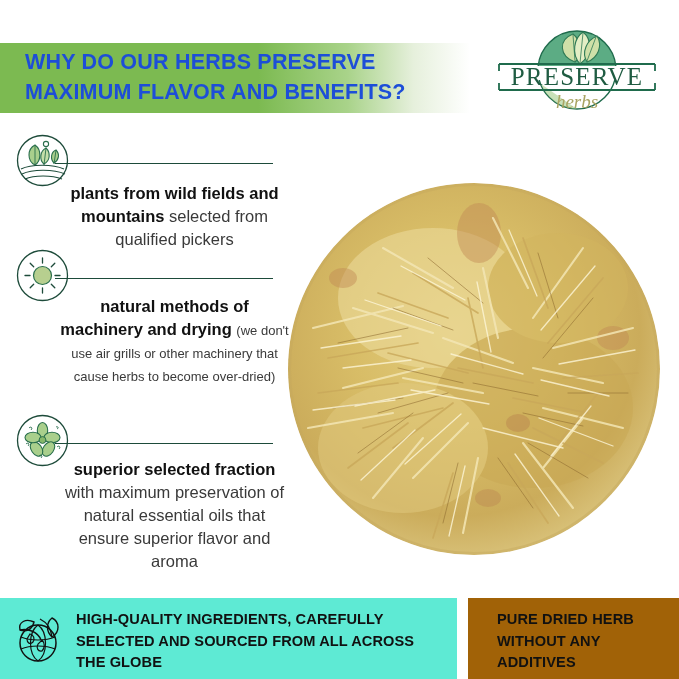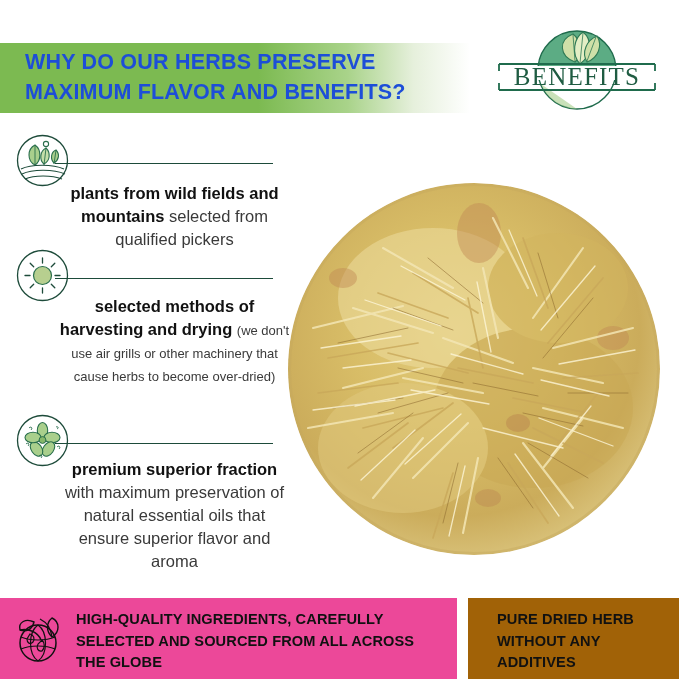--- a/index.html
+++ b/index.html
@@ -60,21 +60,21 @@
 
   #bullet3{top:413px;}
   #bullet3 .bullet-rule{top:30px;}
   #bullet3 .bullet-text{top:45px;}
 
   
   #herb-pile{position:absolute;left:283px;top:178px;width:382px;height:382px;}
 
   
   .banner{position:absolute;top:598px;height:81px;}
-  #banner-left{left:0;width:457px;background:#ec4899;}
+  #banner-left{left:0;width:457px;background:#5eead4;}
   #banner-right{left:468px;width:211px;background:#a16207;}
   #globe-icon-wrap{position:absolute;left:12px;top:12px;width:56px;height:56px;}
   .banner-text{
     position:absolute;font-size:14.6px;font-weight:bold;line-height:21.5px;
     color:#111111;text-transform:uppercase;letter-spacing:.1px;
   }
   #banner-left .banner-text{left:76px;top:11px;width:370px;}
   #banner-right .banner-text{left:29px;top:11px;width:175px;}
 </style>
 </head>
@@ -113,21 +113,22 @@
     </g>
 
     <line x1="12" y1="40" x2="168" y2="40" stroke="#1f6b4c" stroke-width="1.8"></line>
     <line x1="12" y1="66" x2="168" y2="66" stroke="#1f6b4c" stroke-width="1.8"></line>
     <line x1="12" y1="40" x2="12" y2="47" stroke="#1f6b4c" stroke-width="1.8"></line>
     <line x1="168" y1="40" x2="168" y2="47" stroke="#1f6b4c" stroke-width="1.8"></line>
     <line x1="12" y1="59" x2="12" y2="66" stroke="#1f6b4c" stroke-width="1.8"></line>
     <line x1="168" y1="59" x2="168" y2="66" stroke="#1f6b4c" stroke-width="1.8"></line>
   </svg>
   </span>
-  <div id="logo-name">BENEFITS</div>
+  <div id="logo-name">PRESERVE</div>
+  <div id="logo-sub">herbs</div>
 </div>
 
 <div class="bullet" id="bullet1">
   <div class="bullet-icon">
     <svg width="55" height="55" viewBox="0 0 55 55">
       <circle cx="27.5" cy="27.5" r="25" fill="#fff" stroke="#1d4b3a" stroke-width="1.3"></circle>
       <path d="M20 32 C12 28 12 16 20 12 C27 17 26 28 20 32Z" fill="#a9cf8c" stroke="#2a6f4d" stroke-width="1.1"></path>
       <path d="M20 12 L20 33" stroke="#2a6f4d" stroke-width="0.9"></path>
       <path d="M29 31 C24 27 25 18 31 15 C36 20 35 28 29 31Z" fill="#c4dea8" stroke="#2a6f4d" stroke-width="1.1"></path>
       <path d="M31 15 L29 32" stroke="#2a6f4d" stroke-width="0.9"></path>
@@ -157,21 +158,21 @@
         <line x1="40" y1="27.5" x2="45" y2="27.5"></line>
         <line x1="15.2" y1="15.2" x2="18.7" y2="18.7"></line>
         <line x1="36.3" y1="36.3" x2="39.8" y2="39.8"></line>
         <line x1="39.8" y1="15.2" x2="36.3" y2="18.7"></line>
         <line x1="18.7" y1="36.3" x2="15.2" y2="39.8"></line>
       </g>
     </svg>
   </div>
   <div class="bullet-rule"></div>
   <div class="bullet-text">
-    <span class="b-strong">selected methods of harvesting and drying</span>
+    <span class="b-strong">natural methods of machinery and drying</span>
     <span class="b-small">(we don't use air grills or other machinery that cause herbs to become over-dried)</span>
   </div>
 </div>
 
 <div class="bullet" id="bullet3">
   <div class="bullet-icon">
     <svg width="55" height="55" viewBox="0 0 55 55">
       <circle cx="27.5" cy="27.5" r="25" fill="#fff" stroke="#1d4b3a" stroke-width="1.3"></circle>
       <g fill="#a9cf8c" stroke="#2a6f4d" stroke-width="1.1">
         <ellipse cx="27.5" cy="17.5" rx="5.2" ry="8"></ellipse>
@@ -185,21 +186,21 @@
         <path d="M14 15 c2-2 4 0 2 2"></path>
         <path d="M41 14 c2-1 3 1 1 2"></path>
         <path d="M11 31 c2-2 4 0 2 2"></path>
         <path d="M24 43 c2-2 4 0 2 2"></path>
         <path d="M42 34 c2-2 4 0 2 2"></path>
       </g>
     </svg>
   </div>
   <div class="bullet-rule"></div>
   <div class="bullet-text">
-    <span class="b-strong">premium superior fraction</span><span class="b-light"> with maximum preservation of natural essential oils that ensure superior flavor and aroma</span>
+    <span class="b-strong">superior selected fraction</span><span class="b-light"> with maximum preservation of natural essential oils that ensure superior flavor and aroma</span>
   </div>
 </div>
 
 <div id="herb-pile">
   <svg width="382" height="382" viewBox="0 0 382 382">
     <defs>
       <radialGradient id="pileBase" cx="45%" cy="40%" r="62%">
         <stop offset="0%" stop-color="#e3cc7d"></stop>
         <stop offset="45%" stop-color="#d8bd67"></stop>
         <stop offset="80%" stop-color="#cbac5b"></stop>

